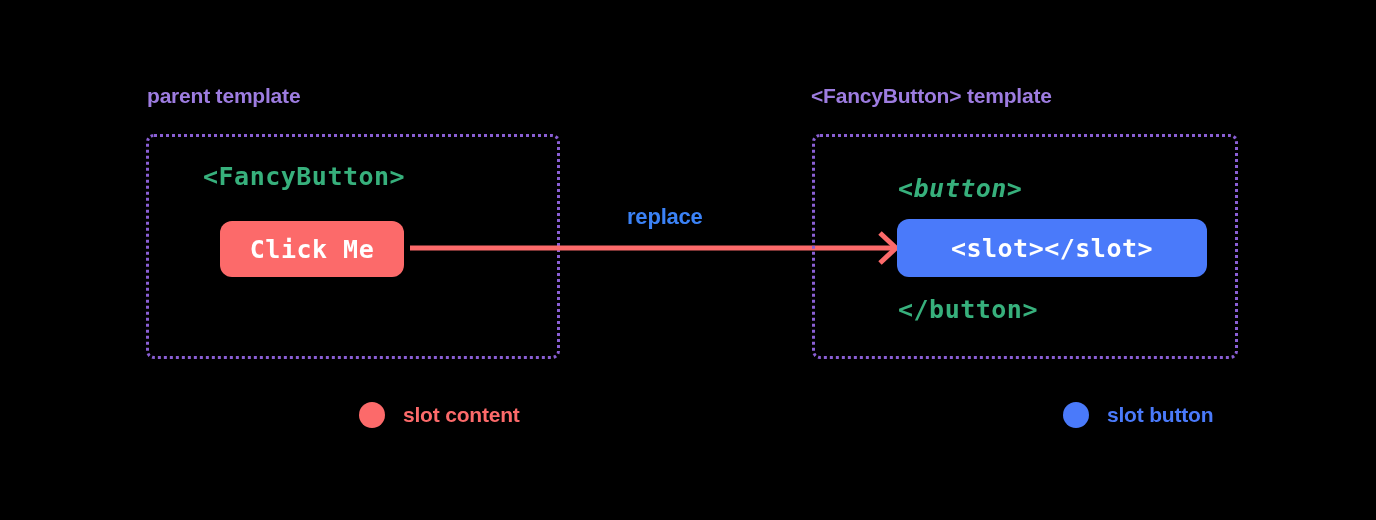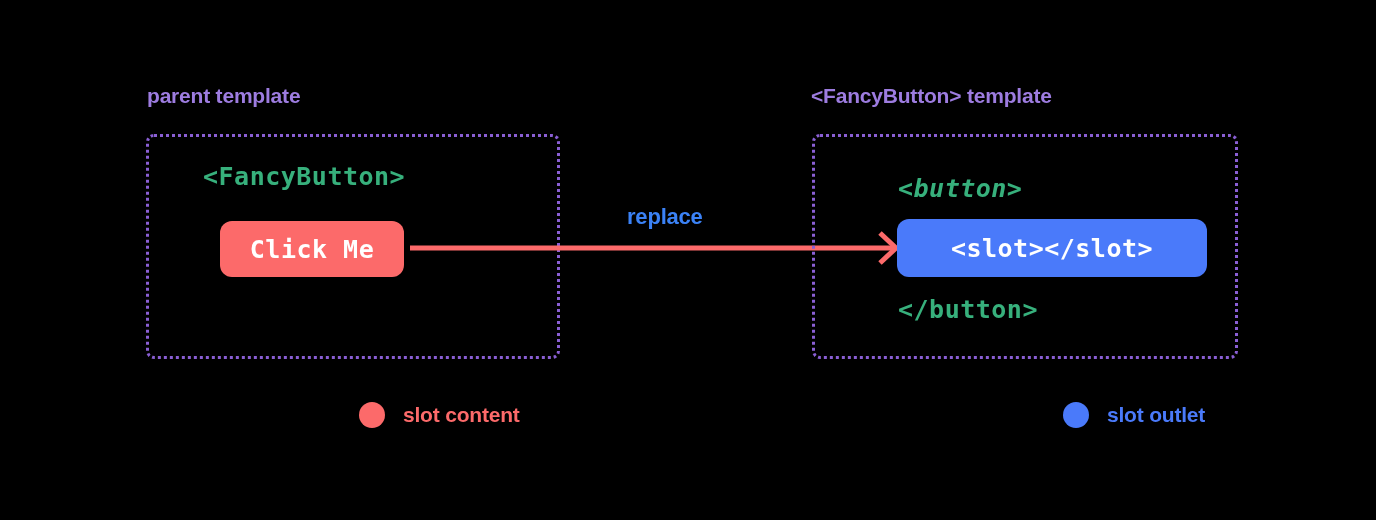--- a/index.html
+++ b/index.html
@@ -166,16 +166,16 @@
 
   <div class="code-line" id="code-close-button">&lt;/button&gt;</div>
 
   <div class="legend-item" id="legend-slot-content">
     <span class="legend-dot" id="legend-dot-content"></span>
     <span class="legend-text" id="legend-text-content">slot content</span>
   </div>
 
   <div class="legend-item" id="legend-slot-outlet">
     <span class="legend-dot" id="legend-dot-outlet"></span>
-    <span class="legend-text" id="legend-text-outlet">slot outlet</span>
+    <span class="legend-text" id="legend-text-outlet">slot button</span>
   </div>
 
 </div>
 
 </body></html>

